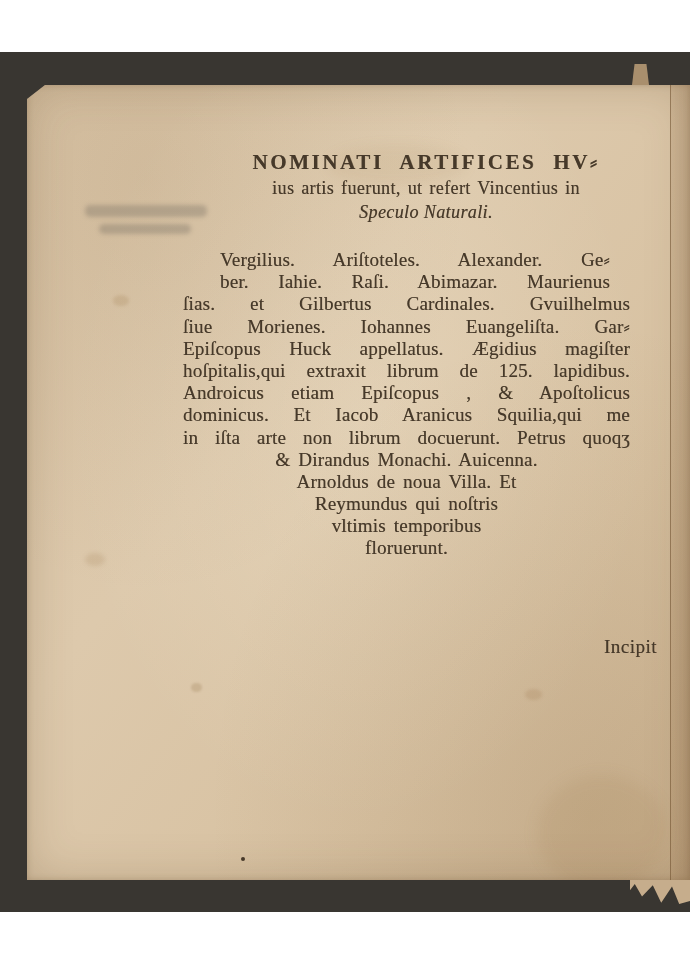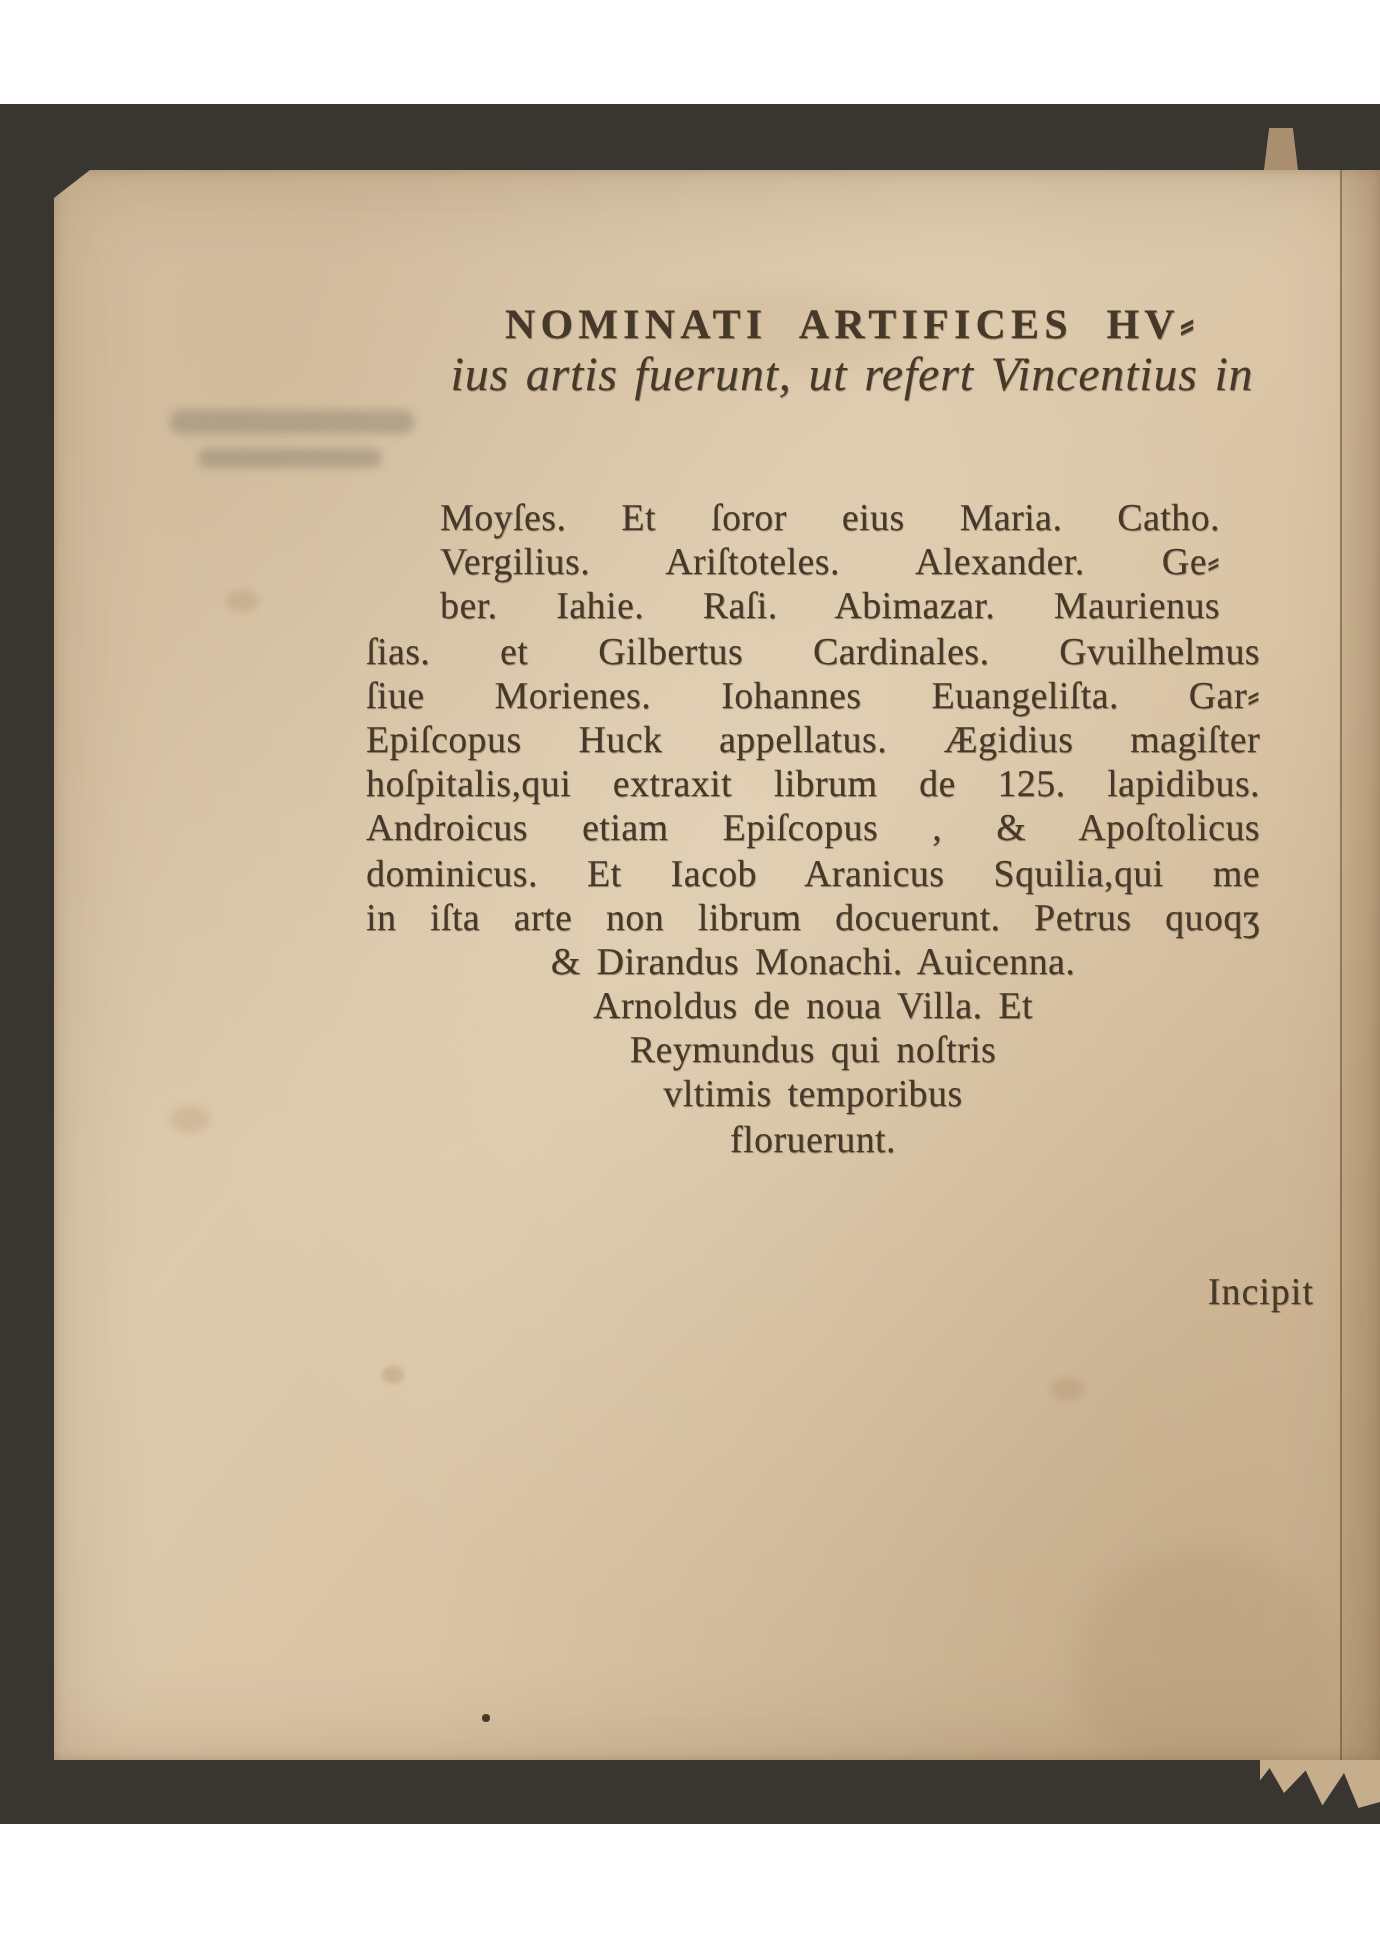--- a/index.html
+++ b/index.html
@@ -37,21 +37,21 @@
   .stain.s3{left:164px;top:598px;width:11px;height:9px;background:rgba(130,95,50,.2);filter:blur(1.2px);}
   .stain.s4{left:498px;top:604px;width:17px;height:11px;background:rgba(140,100,55,.16);filter:blur(1.5px);}
   .stain.s5{left:214px;top:772px;width:4px;height:4px;background:rgba(45,33,20,.85);}
   .stain.s6{left:510px;top:690px;width:130px;height:115px;background:rgba(150,105,60,.10);filter:blur(7px);}
   .stain.s7{left:300px;top:60px;width:140px;height:40px;background:rgba(150,112,66,.08);filter:blur(6px);}
 
   
   .ink{color:#46392a;text-shadow:.3px .3px .45px rgba(70,54,34,.55);}
   .heading{position:absolute;left:195px;top:64px;width:408px;text-align:center;}
   .h1{font-size:21px;line-height:27px;font-weight:700;letter-spacing:2.6px;word-spacing:9px;white-space:nowrap;}
-  .h2{font-size:24px;line-height:24px;font-style:italic;letter-spacing:.4px;word-spacing:2px;}
+  .h2{font-size:18px;line-height:24px;letter-spacing:.4px;word-spacing:2px;}
   .h3{font-size:18px;line-height:24px;font-style:italic;letter-spacing:.4px;}
   .bodyblock{position:absolute;left:156px;top:164px;width:447px;font-size:19px;line-height:22.2px;}
   .bl{height:22.2px;letter-spacing:.2px;}
   .bl.ind{margin-left:37px;width:390px;text-align:justify;text-align-last:justify;}
   .bl.full{width:447px;text-align:justify;text-align-last:justify;}
   .bl.cen{width:447px;text-align:center;word-spacing:3px;}
   .catchword{position:absolute;left:470px;top:551px;width:160px;text-align:right;
              font-size:19px;letter-spacing:.5px;}
 </style>
 </head>
@@ -70,24 +70,24 @@
       <div class="stain s2"></div>
       <div class="stain s3"></div>
       <div class="stain s4"></div>
       <div class="stain s5"></div>
       <div class="stain s6"></div>
       <div class="stain s7"></div>
 
       <div class="heading ink">
         <div class="h1">NOMINATI ARTIFICES HV⸗</div>
         <div class="h2">ius artis fuerunt, ut refert Vincentius in</div>
+        <div class="h3">Speculo Naturali.</div>
       </div>
 
       <div class="bodyblock ink">
-        <div class="bl ind">Moyſes. Et ſoror eius Maria. Catho.</div>
         <div class="bl ind">Vergilius. Ariſtoteles. Alexander. Ge⸗</div>
         <div class="bl ind">ber. Iahie. Raſi. Abimazar. Maurienus</div>
         <div class="bl full">ſias. et Gilbertus Cardinales. Gvuilhelmus</div>
         <div class="bl full">ſiue Morienes. Iohannes Euangeliſta. Gar⸗</div>
         <div class="bl full">Epiſcopus Huck appellatus. Ægidius magiſter</div>
         <div class="bl full">hoſpitalis,qui extraxit librum de 125. lapidibus.</div>
         <div class="bl full">Androicus etiam Epiſcopus , &amp; Apoſtolicus</div>
         <div class="bl full">dominicus. Et Iacob Aranicus Squilia,qui me</div>
         <div class="bl full">in iſta arte non librum docuerunt. Petrus quoqʒ</div>
         <div class="bl cen">&amp; Dirandus Monachi. Auicenna.</div>

